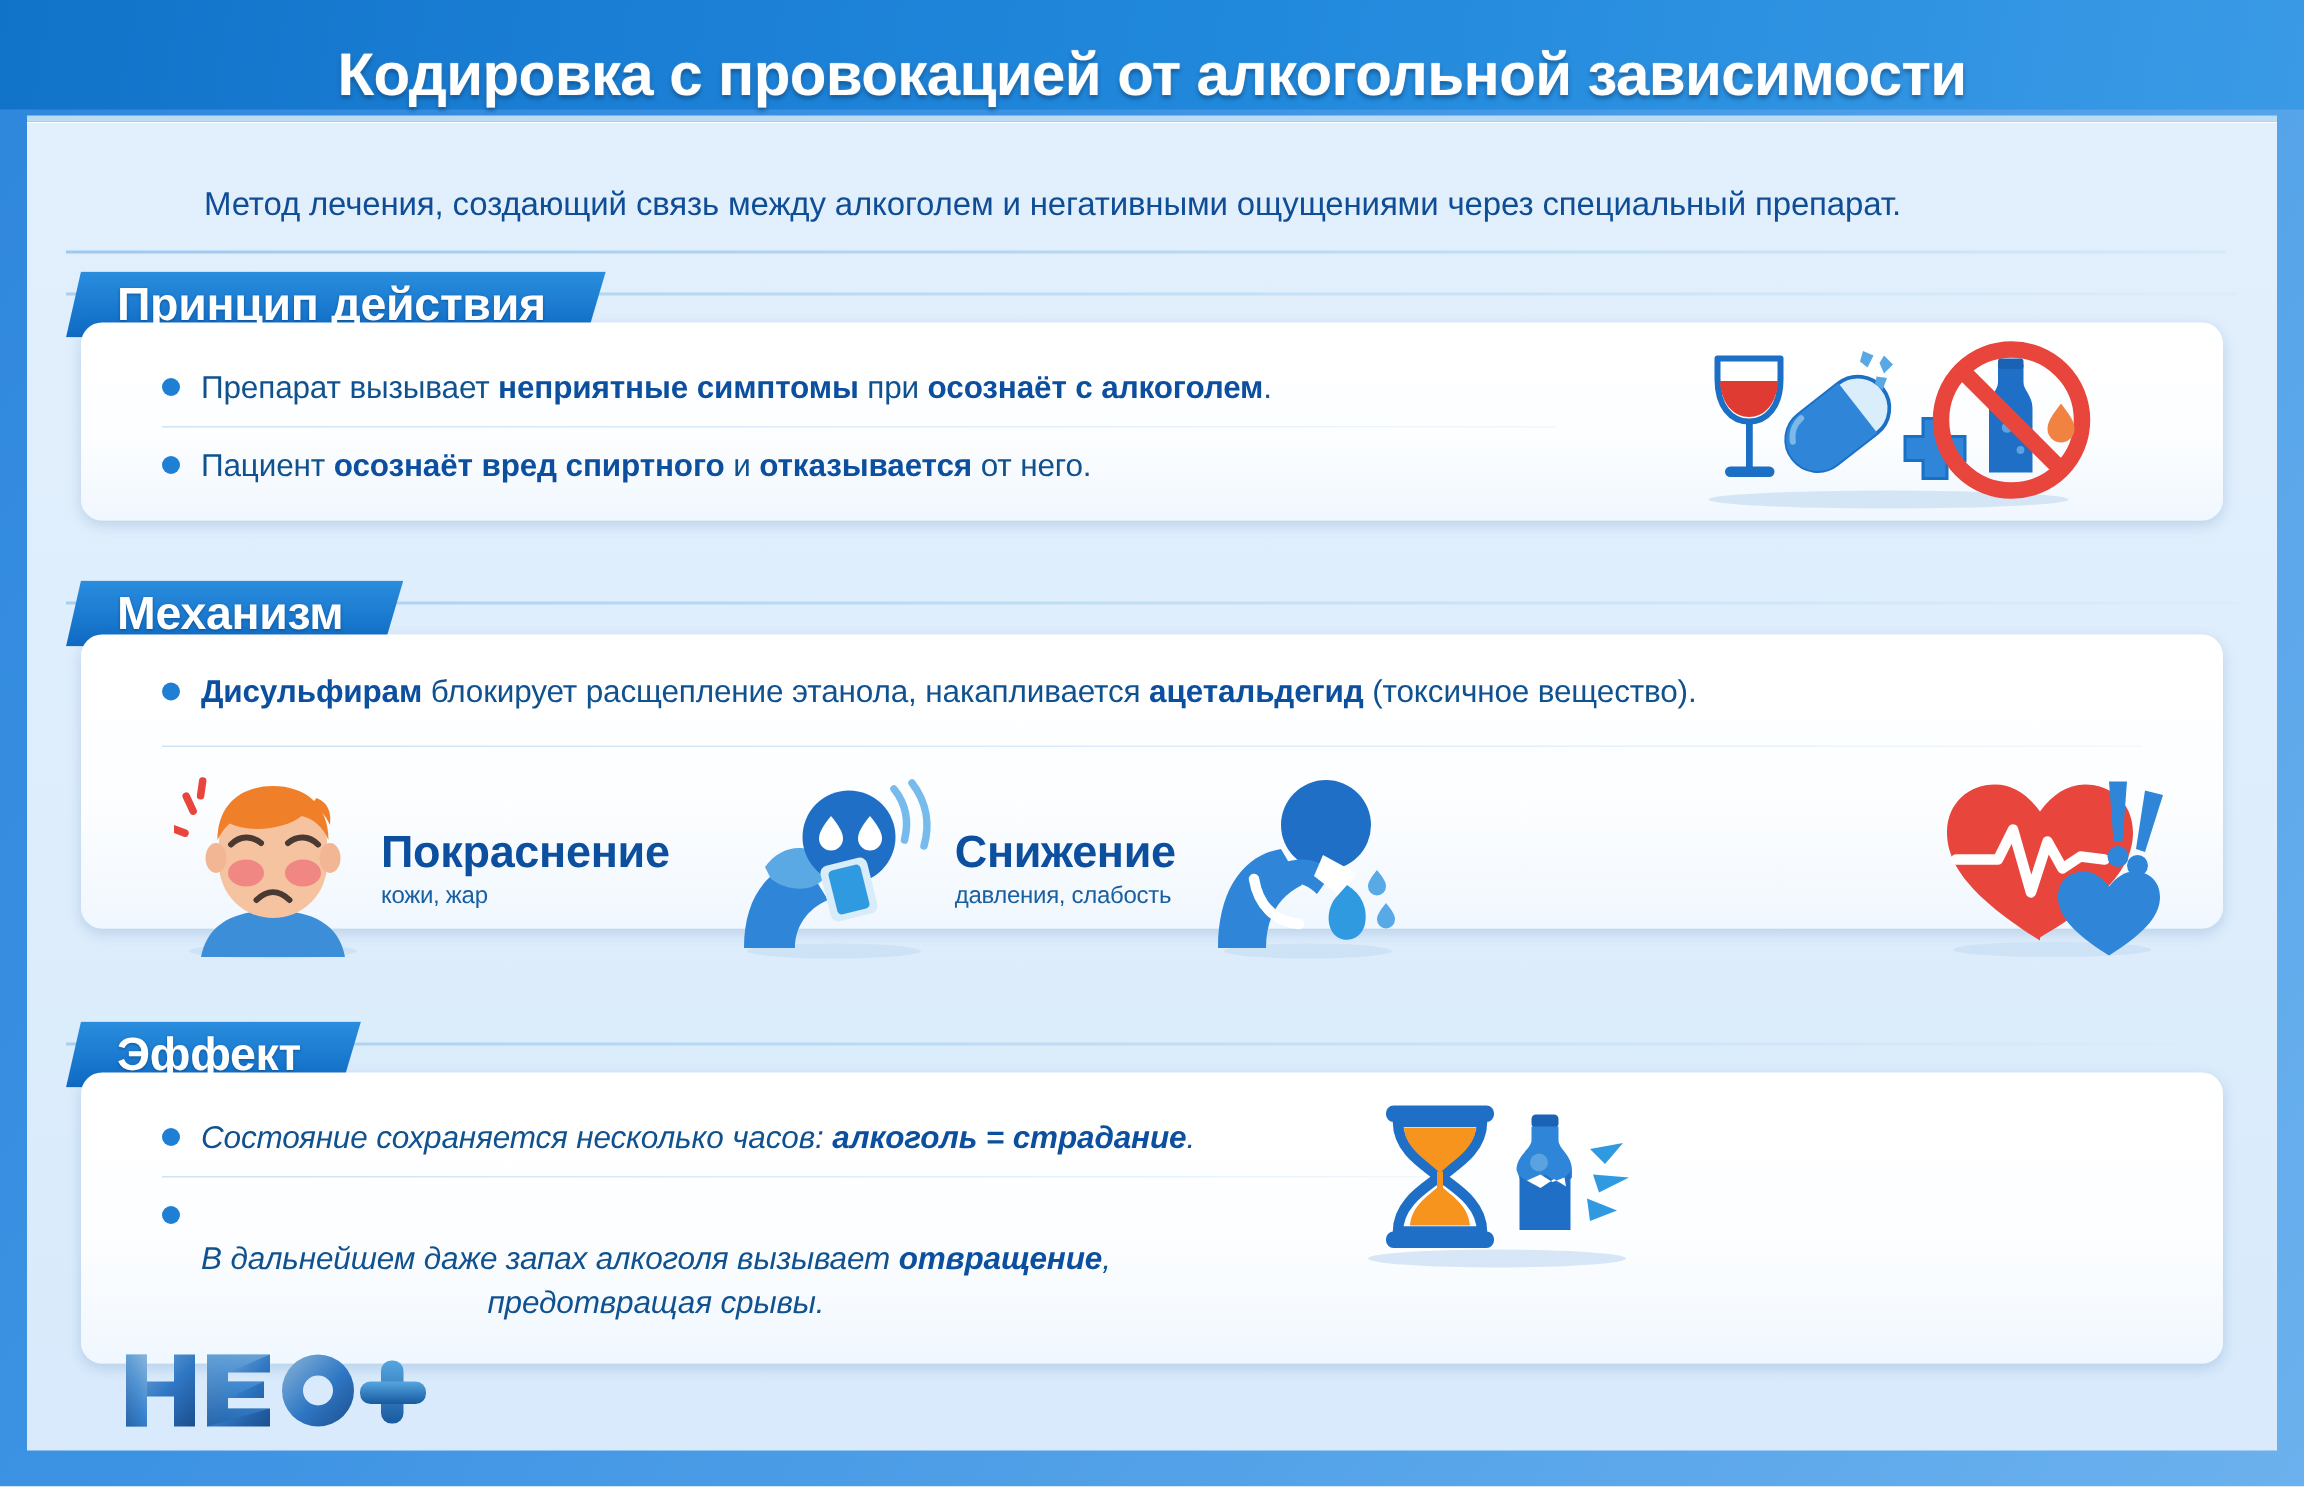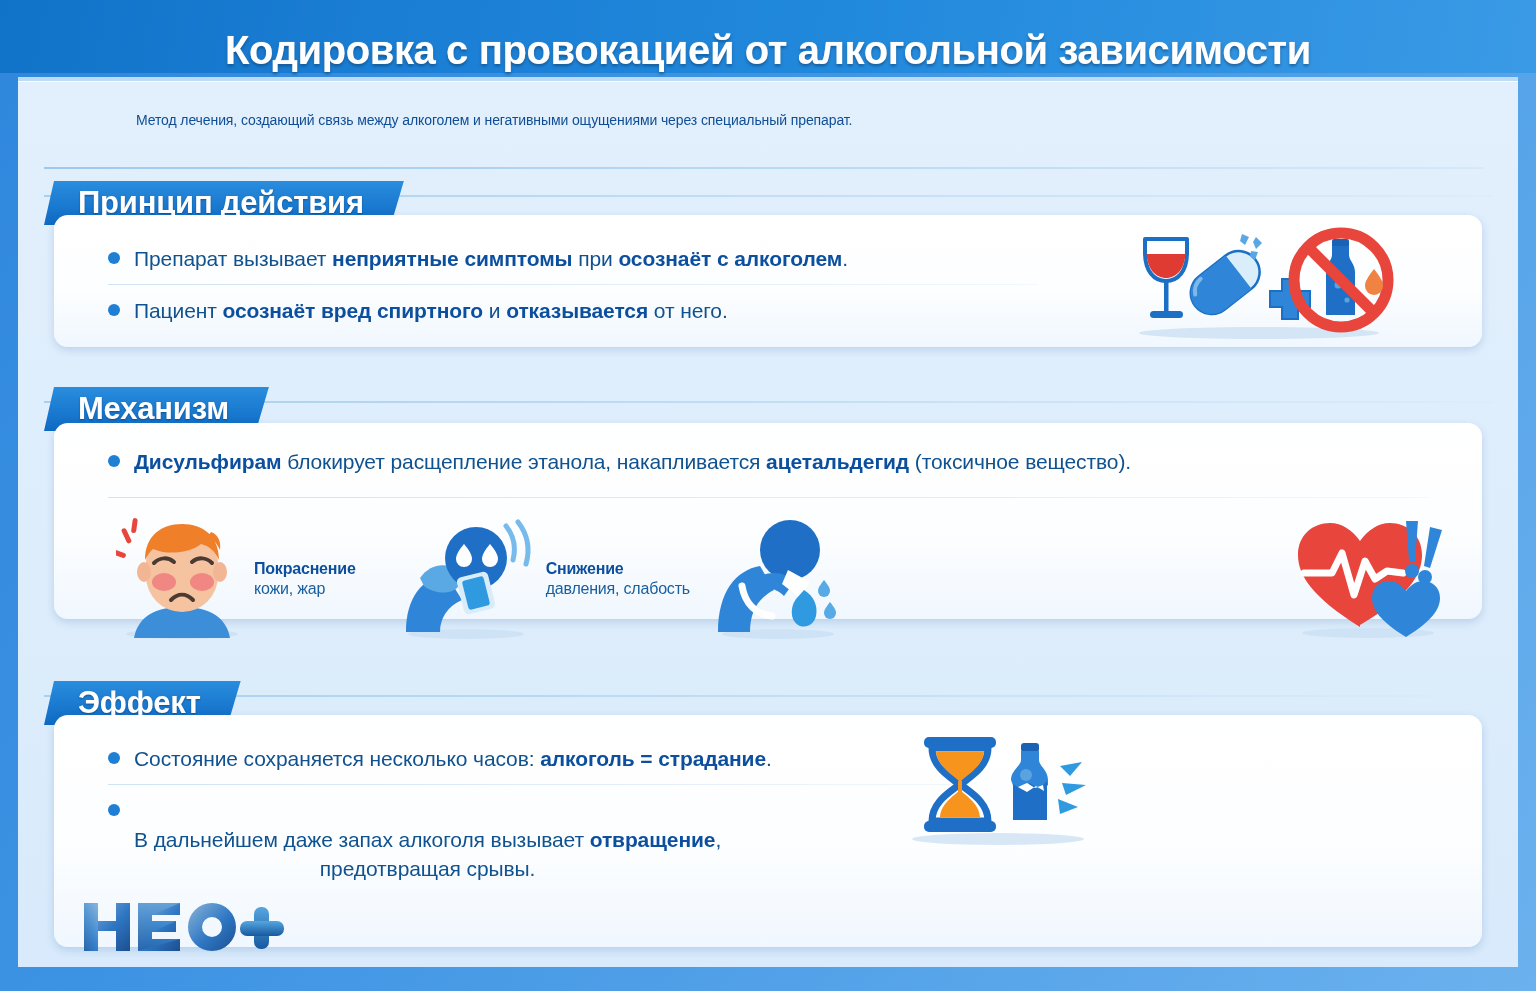--- a/index.html
+++ b/index.html
@@ -47,24 +47,24 @@
     height: 890px;
     background: linear-gradient(180deg, #e2effc 0%, #dfeefc 40%, #d8eafb 100%);
     border-top: 4px solid #bcdcf6;
     box-shadow: 0 1px 0 rgba(255,255,255,0.9) inset;
   }
 
   
   .intro {
     position: absolute;
     left: 118px;
-    top: 31px;
+    top: 42px;
     width: 1300px;
     color: #0f4e96;
-    font-size: 14px;
+    font-size: 22px;
     letter-spacing: -0.1px;
     white-space: nowrap;
   }
   .intro-rule {
     position: absolute;
     left: 26px;
     top: 86px;
     width: 1440px;
     height: 2px;
     background: linear-gradient(90deg, #9fc9ec 0%, #bcdcf5 60%, #d5e9f9 100%);
@@ -104,21 +104,21 @@
   .card {
     position: absolute;
     left: 10px;
     width: 1428px;
     background: linear-gradient(180deg, #ffffff 0%, #fdfeff 55%, #f0f7fe 100%);
     border-radius: 14px;
     box-shadow: 0 3px 9px rgba(40,95,160,0.20);
   }
   .sec1 .card { top: 34px; height: 132px; }
   .sec2 .card { top: 36px; height: 196px; }
-  .sec3 .card { top: 34px; height: 232px; }
+  .sec3 .card { top: 34px; height: 194px; font-style: italic; }
 
   
   .bullets { position: absolute; left: 54px; top: 18px; }
   .bullet-row {
     position: relative;
     display: flex;
     align-items: flex-start;
     padding: 11px 0 12px 0;
   }
   .dot {
@@ -167,21 +167,21 @@
   }
   .sym {
     display: flex;
     align-items: center;
     gap: 8px;
   }
   .sym-lbl { line-height: 1.22; }
   .sym-lbl .l1 {
     display: block;
     color: #0b4f9e;
-    font-size: 16px;
+    font-size: 30px;
     font-weight: bold;
     letter-spacing: -0.2px;
     white-space: nowrap;
   }
   .sym-lbl .l2 {
     display: block;
     color: #1a5fa0;
     font-size: 16px;
     letter-spacing: -0.2px;
     white-space: nowrap;

